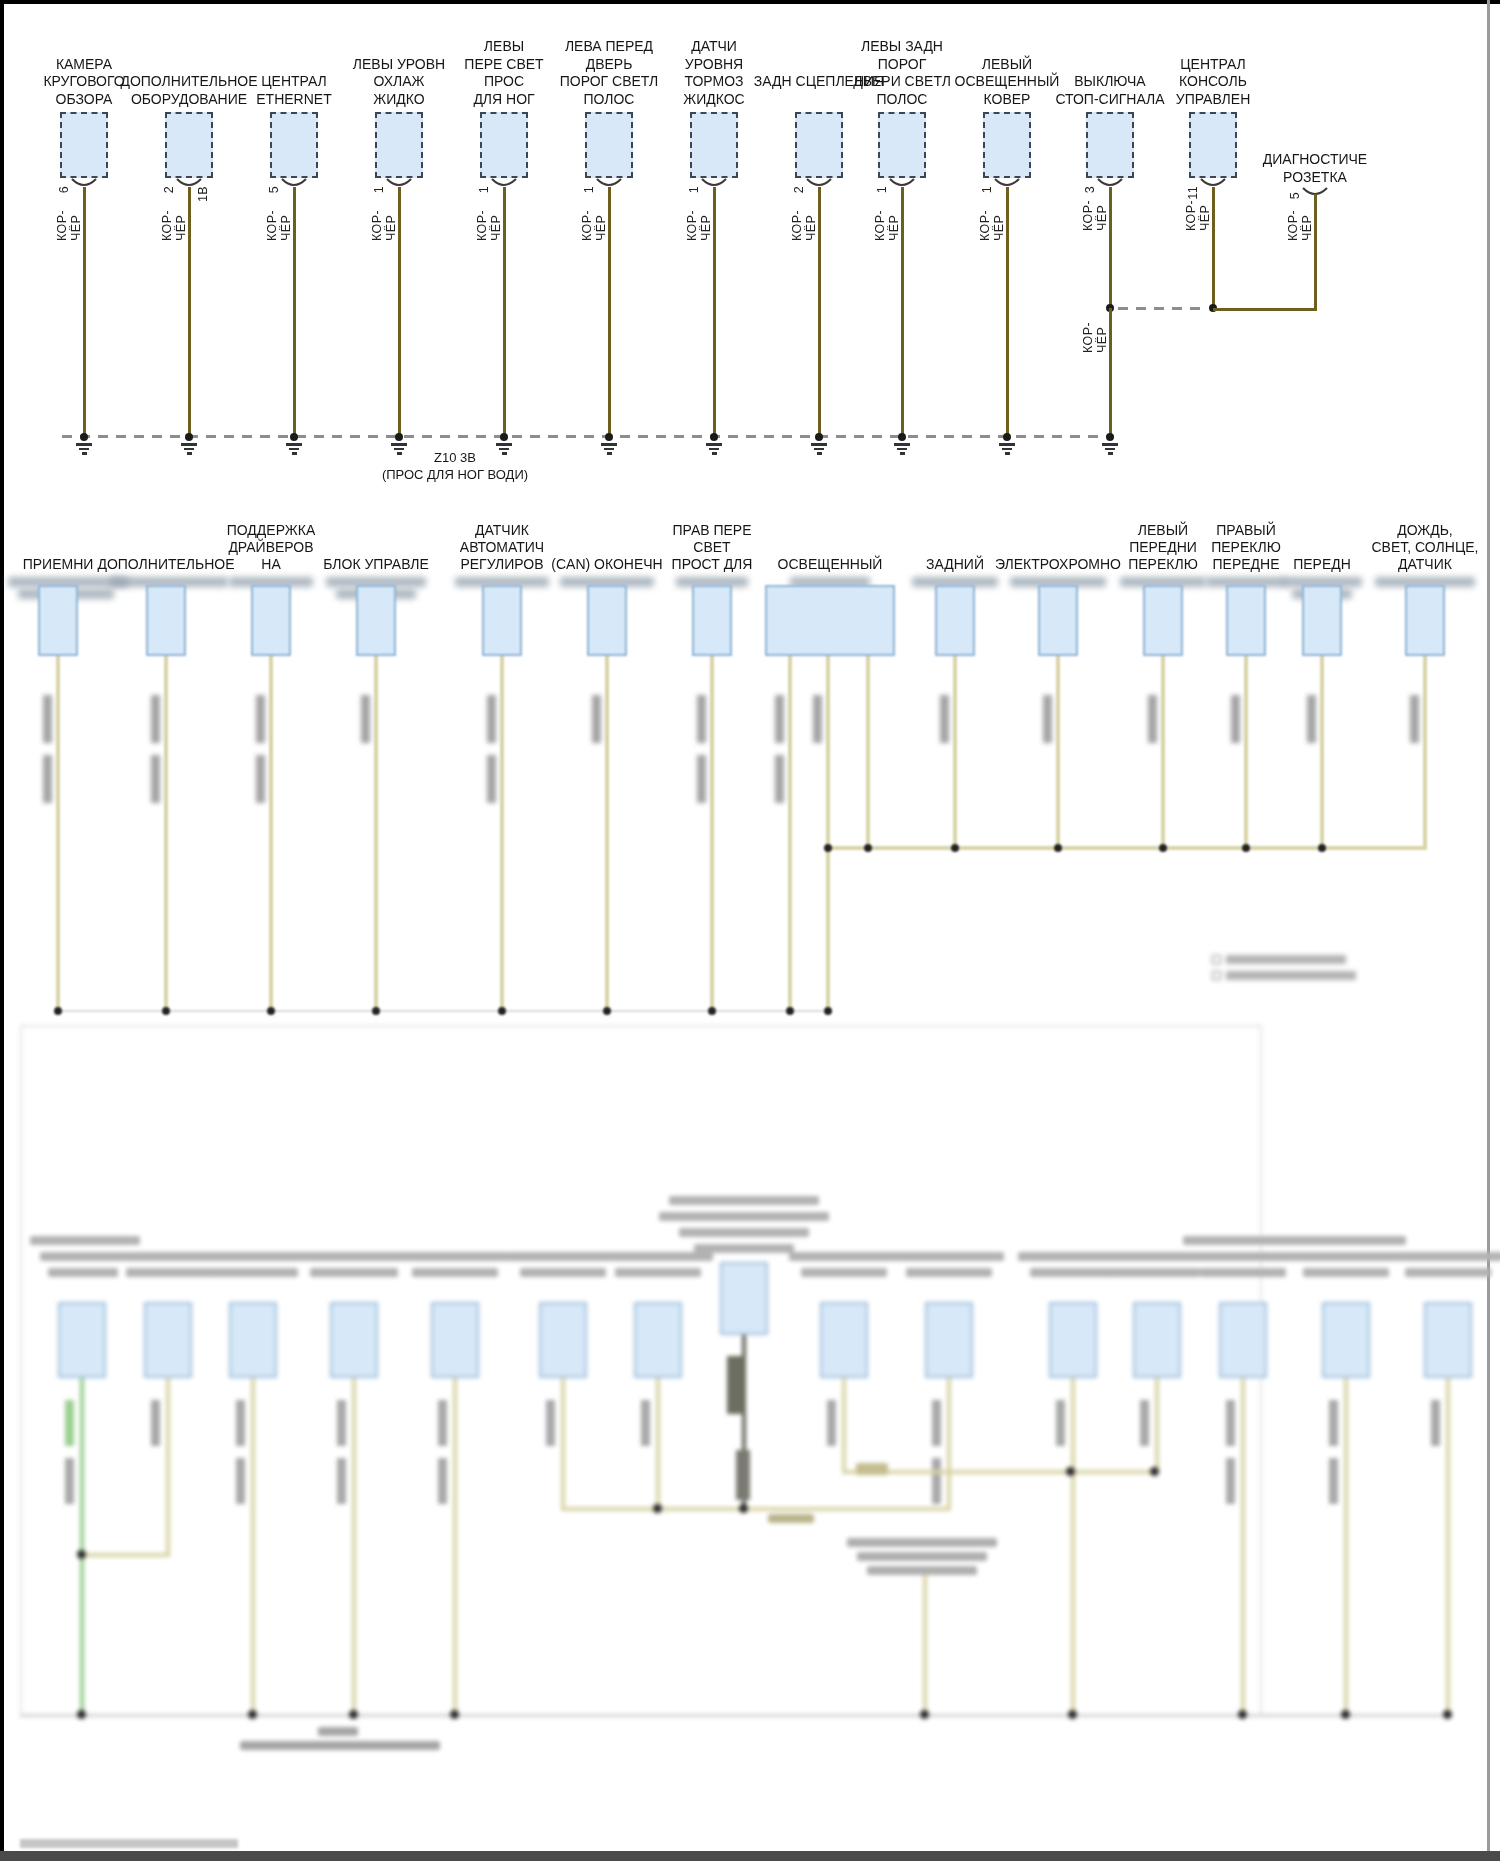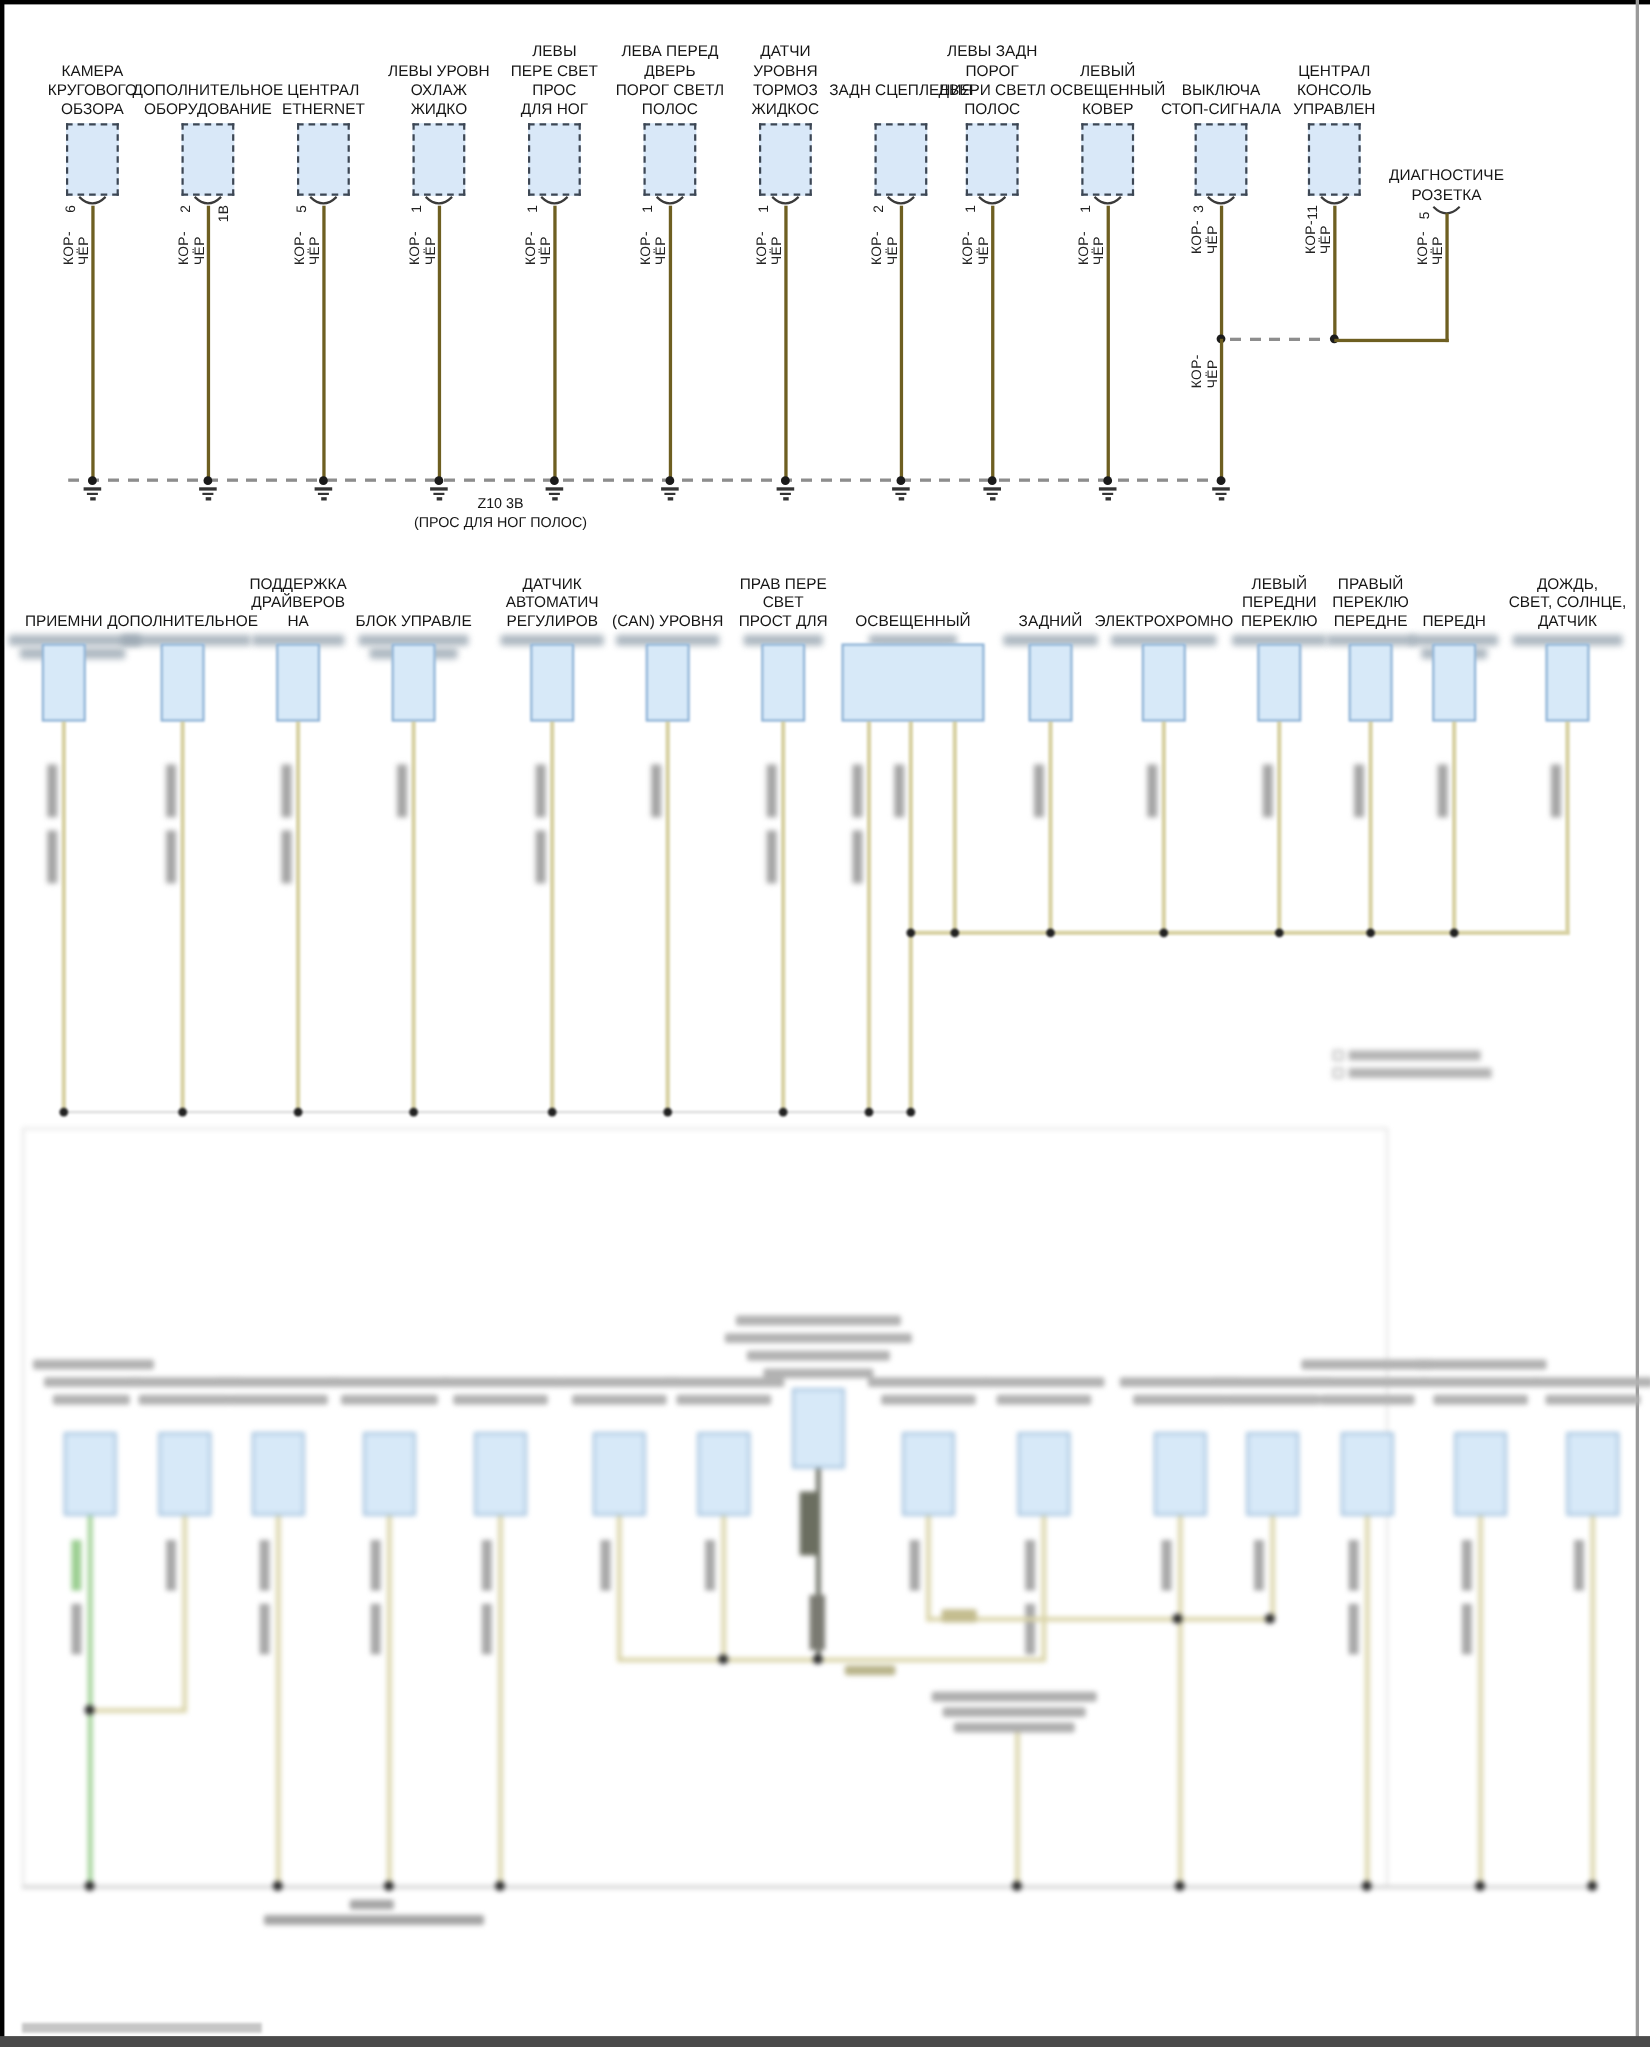--- a/index.html
+++ b/index.html
@@ -85,21 +85,21 @@
 
   <div class="edge" style="left:0;top:0;width:1500px;height:4px;"></div>
   <div class="edge" style="left:0;top:0;width:4px;height:1861px;"></div>
   <div class="edge-right" style="left:1487px;top:0;width:3px;height:1861px;"></div>
   <div class="bottom-bar"></div>
   <div class="bl-blur"></div>
 
   <div class="dash-h" style="left:62px;top:435px;width:1052px;"></div>
   <div class="z10">
     <div>Z10 3B</div>
-    <div>(ПРОС ДЛЯ НОГ ПОЛОС)</div>
+    <div>(ПРОС ДЛЯ НОГ ВОДИ)</div>
   </div>
 
   <div class="c1col" style="--cx:84px">
     <div class="c1label">КАМЕРА
 КРУГОВОГО
 ОБЗОРА</div>
     <div class="c1box"></div>
     <svg class="c1arc" width="26" height="11" viewBox="0 0 26 11">
         <path d="M1,2 Q13,14 25,2" fill="none" stroke="#3a3a3a" stroke-width="2"></path>
       </svg>
@@ -337,21 +337,21 @@
   <div>
     <div class="c2label" style="--cx:58px">ПРИЕМНИ</div>
     <div class="c2label" style="--cx:166px">ДОПОЛНИТЕЛЬНОЕ</div>
     <div class="c2label" style="--cx:271px">ПОДДЕРЖКА
 ДРАЙВЕРОВ
 НА</div>
     <div class="c2label" style="--cx:376px">БЛОК УПРАВЛЕ</div>
     <div class="c2label" style="--cx:502px">ДАТЧИК
 АВТОМАТИЧ
 РЕГУЛИРОВ</div>
-    <div class="c2label" style="--cx:607px">(CAN) УРОВНЯ</div>
+    <div class="c2label" style="--cx:607px">(CAN) ОКОНЕЧН</div>
     <div class="c2label" style="--cx:712px">ПРАВ ПЕРЕ
 СВЕТ
 ПРОСТ ДЛЯ</div>
     <div class="c2label" style="--cx:830px">ОСВЕЩЕННЫЙ</div>
     <div class="c2label" style="--cx:955px">ЗАДНИЙ</div>
     <div class="c2label" style="--cx:1058px">ЭЛЕКТРОХРОМНО</div>
     <div class="c2label" style="--cx:1163px">ЛЕВЫЙ
 ПЕРЕДНИ
 ПЕРЕКЛЮ</div>
     <div class="c2label" style="--cx:1246px">ПРАВЫЙ

